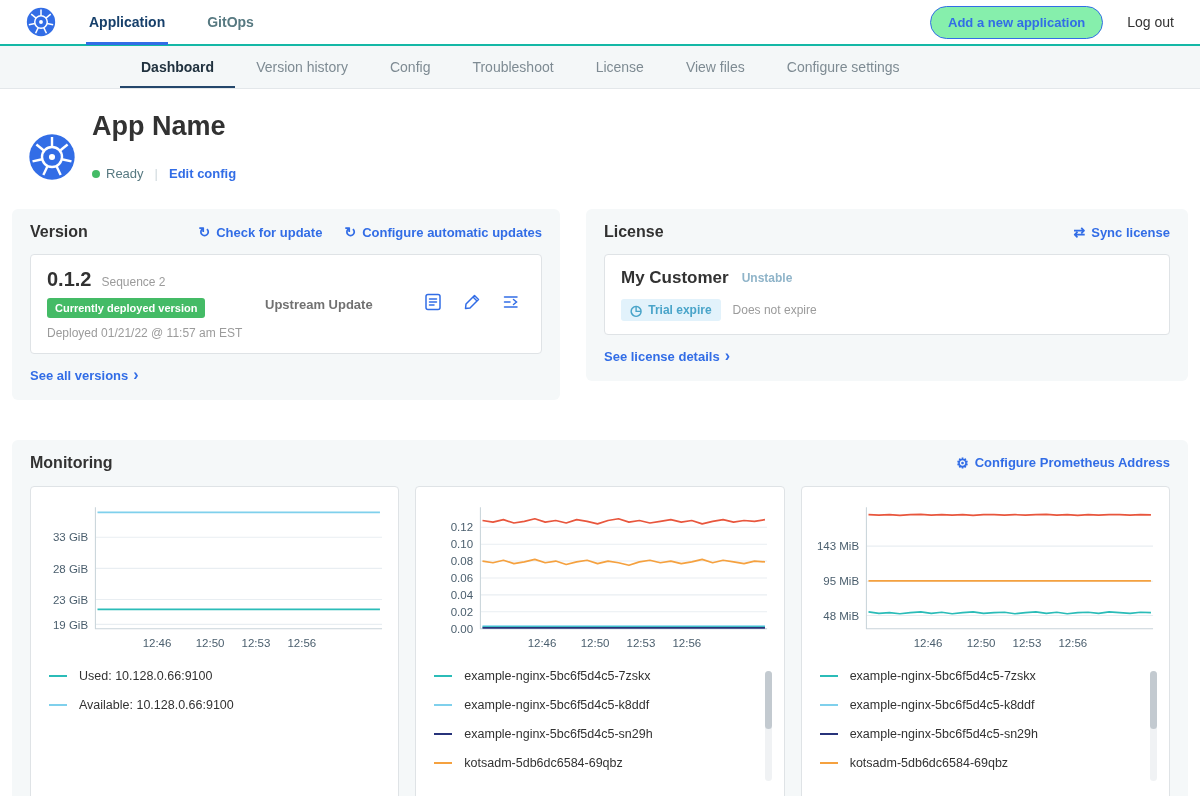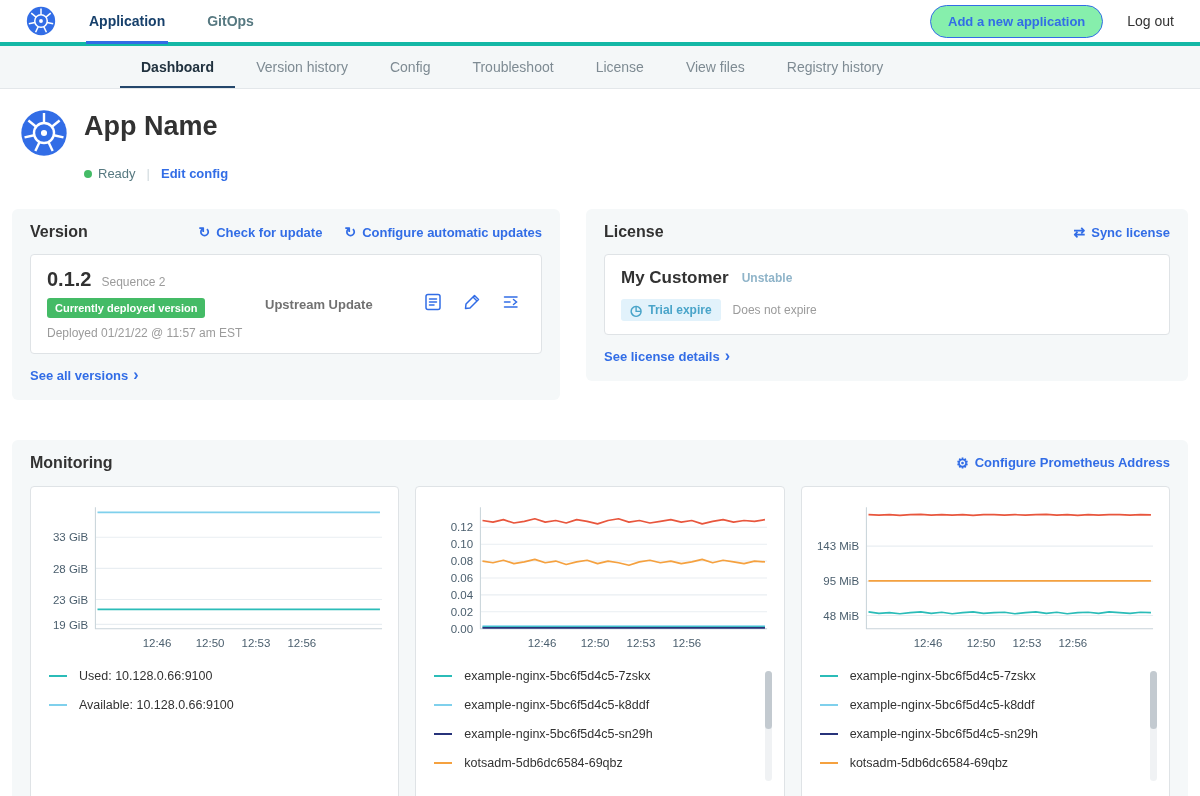--- a/index.html
+++ b/index.html
@@ -2,35 +2,35 @@
 <html><head>
 <meta charset="utf-8">
 <style>
   * { box-sizing: border-box; }
   body {
     font-family: "Liberation Sans", sans-serif;
     margin: 0; background: #fff; color: #323232;
     width: 1200px; min-height: 796px;
   }
   
-  .topnav { display:flex; align-items:center; height:46px; padding:0 26px; border-bottom:4px solid #14b8a6; }
+  .topnav { display:flex; align-items:center; height:46px; padding:0 26px; border-bottom:2px solid #14b8a6; }
   .brand { width:30px; height:30px; margin-right:30px; cursor:pointer; }
   .brand svg { width:30px; height:30px; display:block; }
   .nav-tabs { display:flex; height:46px; }
   .tab { line-height:46px; padding:0 3px; margin-right:36px; font-size:14px; font-weight:700; color:#577981; cursor:pointer; }
   .tab.active { color:#17406b; box-shadow: inset 0 -3px 0 #326de6; }
   .spacer { flex:1; }
   .add-app { border:1px solid #326de6; color:#326de6; background:#86efac; border-radius:17px; padding:8px 17px; font-weight:700; font-size:13px; margin-right:24px; cursor:pointer; font-family:inherit; }
   .logout { font-size:14px; color:#323232; cursor:pointer; text-decoration:none; }
   
   .subnav { display:flex; background:#f4f7f8; border-bottom:1px solid #e3e7ea; padding-left:120px; }
   .subnav-item { padding:0 21px; line-height:42px; font-size:14px; color:#7e8b93; cursor:pointer; }
   .subnav-item.active { color:#21323f; font-weight:700; box-shadow: inset 0 -2px 0 #24476b; }
   
-  .app-header { display:flex; align-items:flex-start; padding:20px 20px 12px; }
+  .app-header { display:flex; align-items:flex-end; padding:20px 28px 12px; }
   .app-logo { width:48px; height:48px; }
   .app-logo svg { width:48px; height:48px; display:block; }
   .app-info { margin-left:16px; }
   .app-title { font-size:27px; margin:2px 0 0; font-weight:700; color:#323232; }
   .status-row { display:flex; align-items:center; margin-top:24px; font-size:13px; }
   .dot { width:8px; height:8px; border-radius:50%; background:#44bb66; margin-right:6px; }
   .status-text { color:#577981; }
   .divider { color:#cfd8dd; margin:0 11px; }
   .edit-config { color:#326de6; font-weight:600; cursor:pointer; font-size:13px; }
   
@@ -103,21 +103,21 @@
   <a class="logout">Log out</a>
 </header>
 
 <nav class="subnav">
   <a class="subnav-item active">Dashboard</a>
   <a class="subnav-item">Version history</a>
   <a class="subnav-item">Config</a>
   <a class="subnav-item">Troubleshoot</a>
   <a class="subnav-item">License</a>
   <a class="subnav-item">View files</a>
-  <a class="subnav-item">Registry history</a>
+  <a class="subnav-item">Configure settings</a>
 </nav>
 
 <section class="app-header">
   <div class="app-logo">
     <svg viewBox="0 0 36 36">
       <circle cx="18" cy="18" r="17" fill="#326de6"></circle>
       <g stroke="#ffffff" stroke-width="1.8" fill="none">
         <circle cx="18" cy="18" r="7.5"></circle>
         <line x1="18" y1="10.5" x2="18" y2="3"></line>
         <line x1="23.9" y1="13.3" x2="29.7" y2="8.6"></line>

